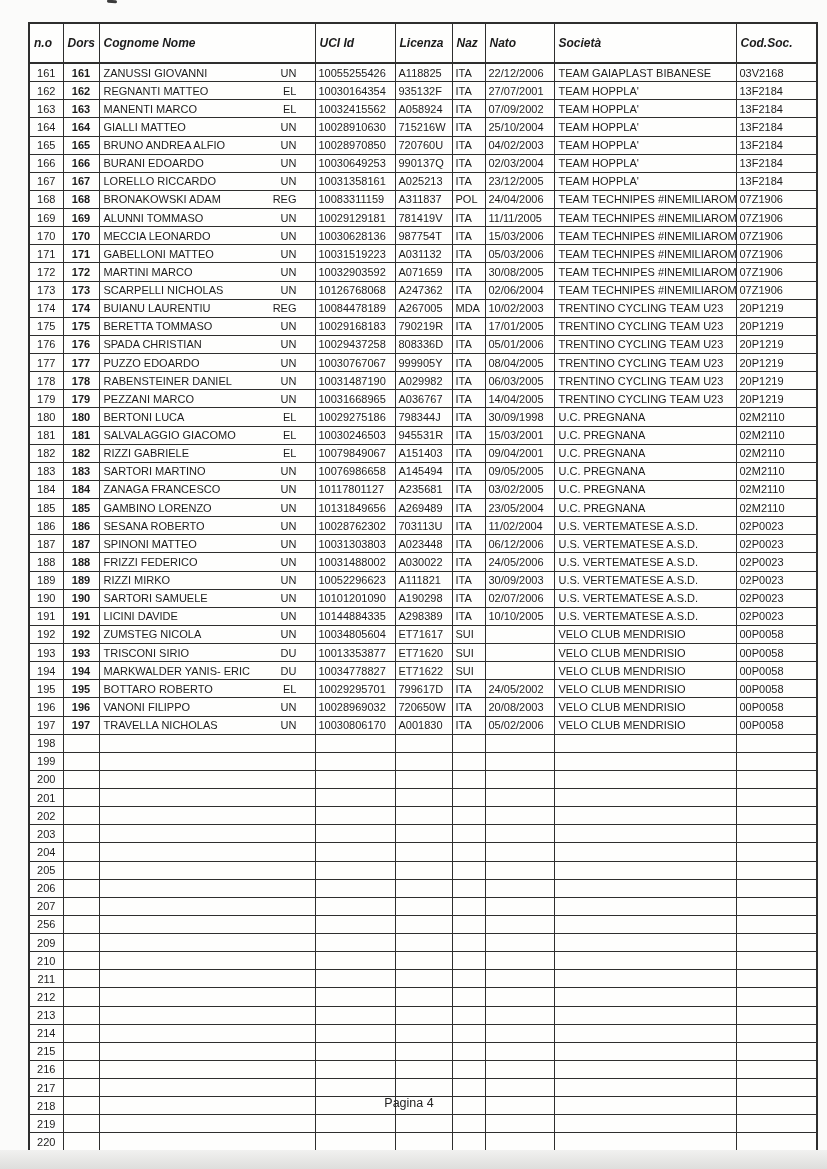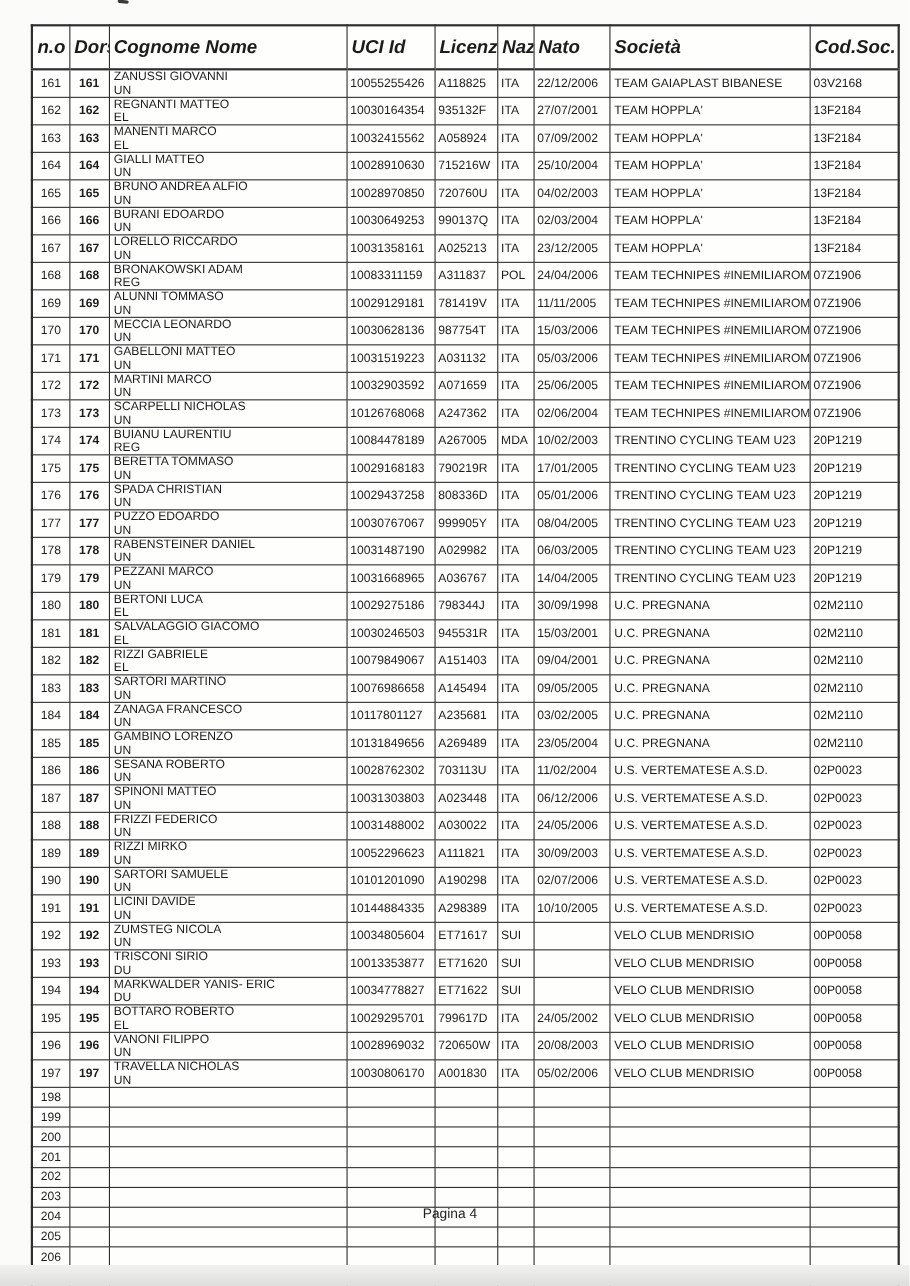--- a/index.html
+++ b/index.html
@@ -13,35 +13,35 @@
   .scan-bottom-bar{position:absolute;left:0;right:0;bottom:0;height:19px;background:linear-gradient(to bottom,#f1f1f0,#dededc);}
   table.riders{
     position:absolute;left:28px;top:22px;width:790px;
     border-collapse:collapse;table-layout:fixed;
     background:#fefefd;
   }
   table.riders, table.riders th, table.riders td{border-style:solid;border-color:#2e2e2e;}
   table.riders{border-width:2px;}
   th{
     border-width:0 1px 2px 0;
-    font-style:italic;font-weight:bold;font-size:17px;
+    font-style:italic;font-weight:bold;font-size:12px;
     text-align:left;vertical-align:middle;height:38px;
     padding:0 0 0 4px;white-space:nowrap;overflow:hidden;
   }
   td{
     border-width:0 1px 1px 0;
     border-bottom-color:#b6b6b4;
     font-size:11px;height:17.13px;vertical-align:middle;
     padding:0 0 0 3px;white-space:nowrap;overflow:hidden;
   }
   th:last-child, td:last-child{border-right-width:0;}
   td.c-no{text-align:center;padding:0;}
   td.c-dors{font-weight:bold;text-align:center;padding:0;}
   td.c-name{padding-left:4px;}
-  td.c-name .cell-flex{display:flex;justify-content:space-between;align-items:flex-start;padding-right:18px;flex-direction:column;}
+  td.c-name .cell-flex{display:flex;justify-content:space-between;align-items:flex-start;padding-right:18px;}
   td.c-soc{padding-left:4px;margin-top:41px;}
   .footer{
     position:absolute;left:0;top:1096px;width:818px;text-align:center;
     font-size:12.5px;color:#222;
   }
 </style>
 </head>
 <body>
 
 <div class="scan-speck"></div>
@@ -264,21 +264,21 @@
     <td class="c-dors">172</td>
     <td class="c-name">
       <span class="cell-flex">
         <span>MARTINI MARCO</span>
         <span>UN</span>
       </span>
     </td>
     <td class="c-uci">10032903592</td>
     <td class="c-lic">A071659</td>
     <td class="c-naz">ITA</td>
-    <td class="c-nato">25/06/2005</td>
+    <td class="c-nato">30/08/2005</td>
     <td class="c-soc">TEAM TECHNIPES #INEMILIAROM</td>
     <td class="c-cod">07Z1906</td>
   </tr>
 
   <tr>
     <td class="c-no">173</td>
     <td class="c-dors">173</td>
     <td class="c-name">
       <span class="cell-flex">
         <span>SCARPELLI NICHOLAS</span>

